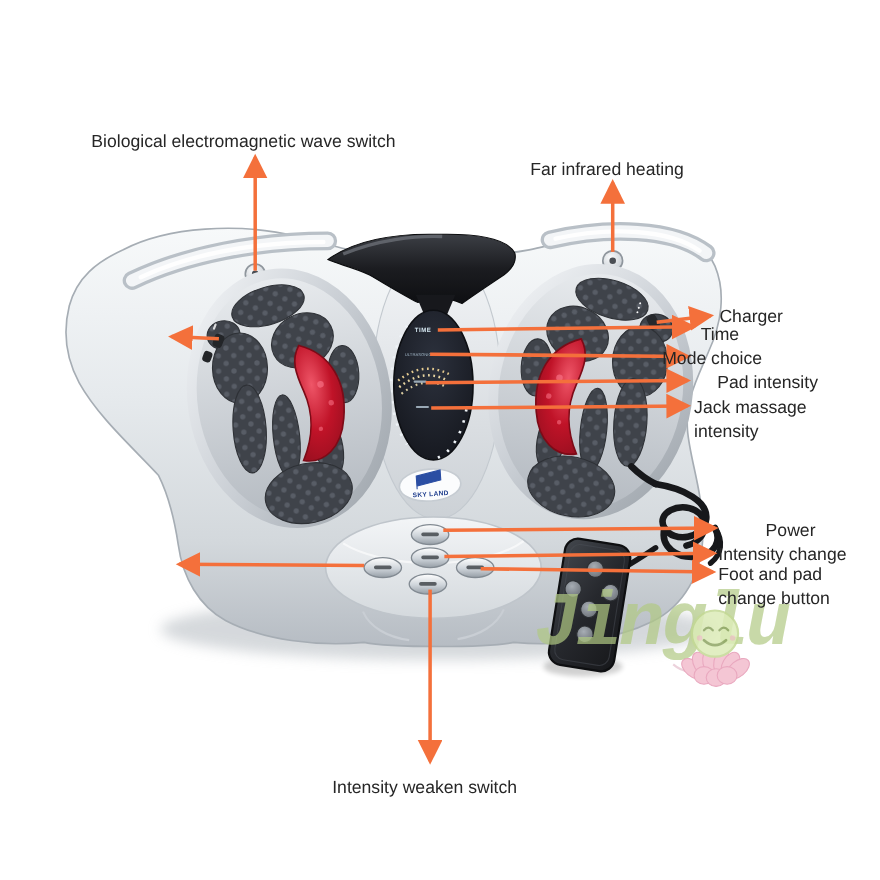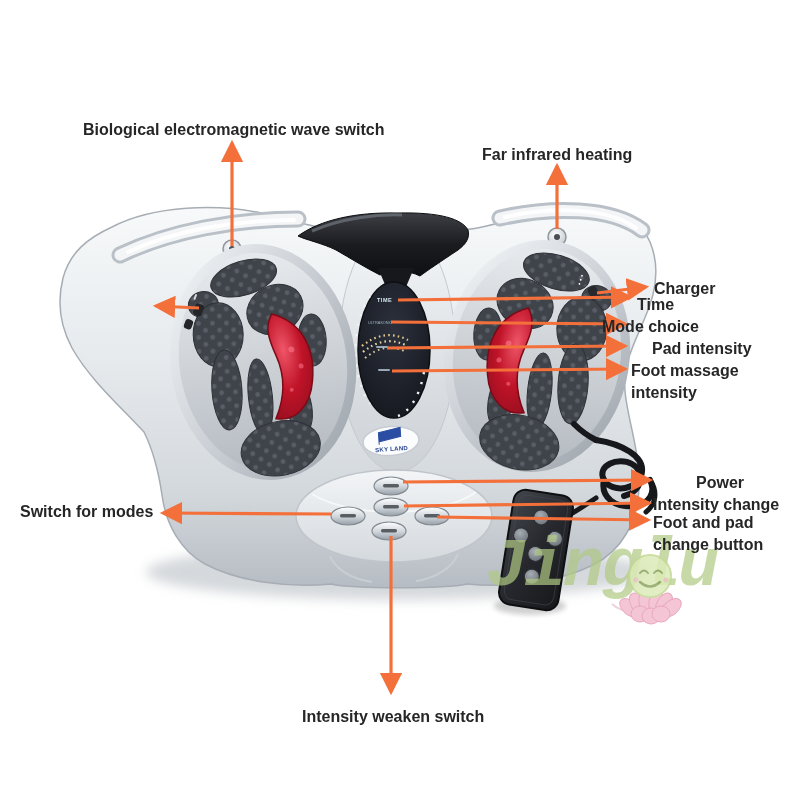--- a/index.html
+++ b/index.html
@@ -4,21 +4,21 @@
 <style>
   html,body{margin:0;padding:0;background:#fff;}
   #canvas{position:relative;width:800px;height:800px;background:#ffffff;overflow:hidden;
           font-family:"Liberation Sans",sans-serif;}
   #device-svg{position:absolute;left:0;top:0;z-index:1;}
   #watermark{position:absolute;left:486px;top:528px;z-index:2;
              font-family:Liberation Mono, monospace;font-style:italic;font-weight:bold;
              font-size:69px;letter-spacing:-3px;color:rgba(176,201,131,0.70);pointer-events:none;}
   #smiley-svg{position:absolute;left:608px;top:546px;z-index:2;}
   #arrow-svg{position:absolute;left:0;top:0;z-index:3;pointer-events:none;}
-  .label{position:absolute;z-index:4;color:#262626;font-weight:bold;font-size:16px;
+  .label{position:absolute;z-index:4;color:#262626;font-weight:normal;font-size:16px;
          line-height:1.38;white-space:nowrap;}
   .label.wrap{white-space:normal;}
 </style>
 </head>
 <body>
 
 <div id="canvas">
 
   <svg id="device-svg" width="800" height="800" viewBox="0 0 800 800">
     <defs>
@@ -288,20 +288,19 @@
       <path d="M 391,536 L 391,692" marker-end="url(#ah)"></path>
     </g>
   </svg>
 
   <div class="label" style="left:83px;top:119px;">Biological electromagnetic wave switch</div>
   <div class="label" style="left:482px;top:144px;">Far infrared heating</div>
   <div class="label" style="left:654px;top:278px;">Charger</div>
   <div class="label" style="left:637px;top:294px;">Time</div>
   <div class="label" style="left:602px;top:316px;text-align:right;">Mode choice</div>
   <div class="label" style="left:652px;top:338px;">Pad intensity</div>
-  <div class="label wrap" style="left:631px;top:360px;width:125px;">Foot massage intensity</div>
-  <div class="label" style="left:20px;top:501px;">Switch for modes</div>
+  <div class="label wrap" style="left:631px;top:360px;width:125px;">Jack massage intensity</div>
   <div class="label" style="left:696px;top:472px;">Power</div>
   <div class="label" style="left:653px;top:494px;">Intensity change</div>
   <div class="label" style="left:302px;top:706px;">Intensity weaken switch</div>
   <div class="label wrap" style="left:653px;top:512px;width:118px;">Foot and pad change button</div>
 
 </div>
 
 </body></html>

